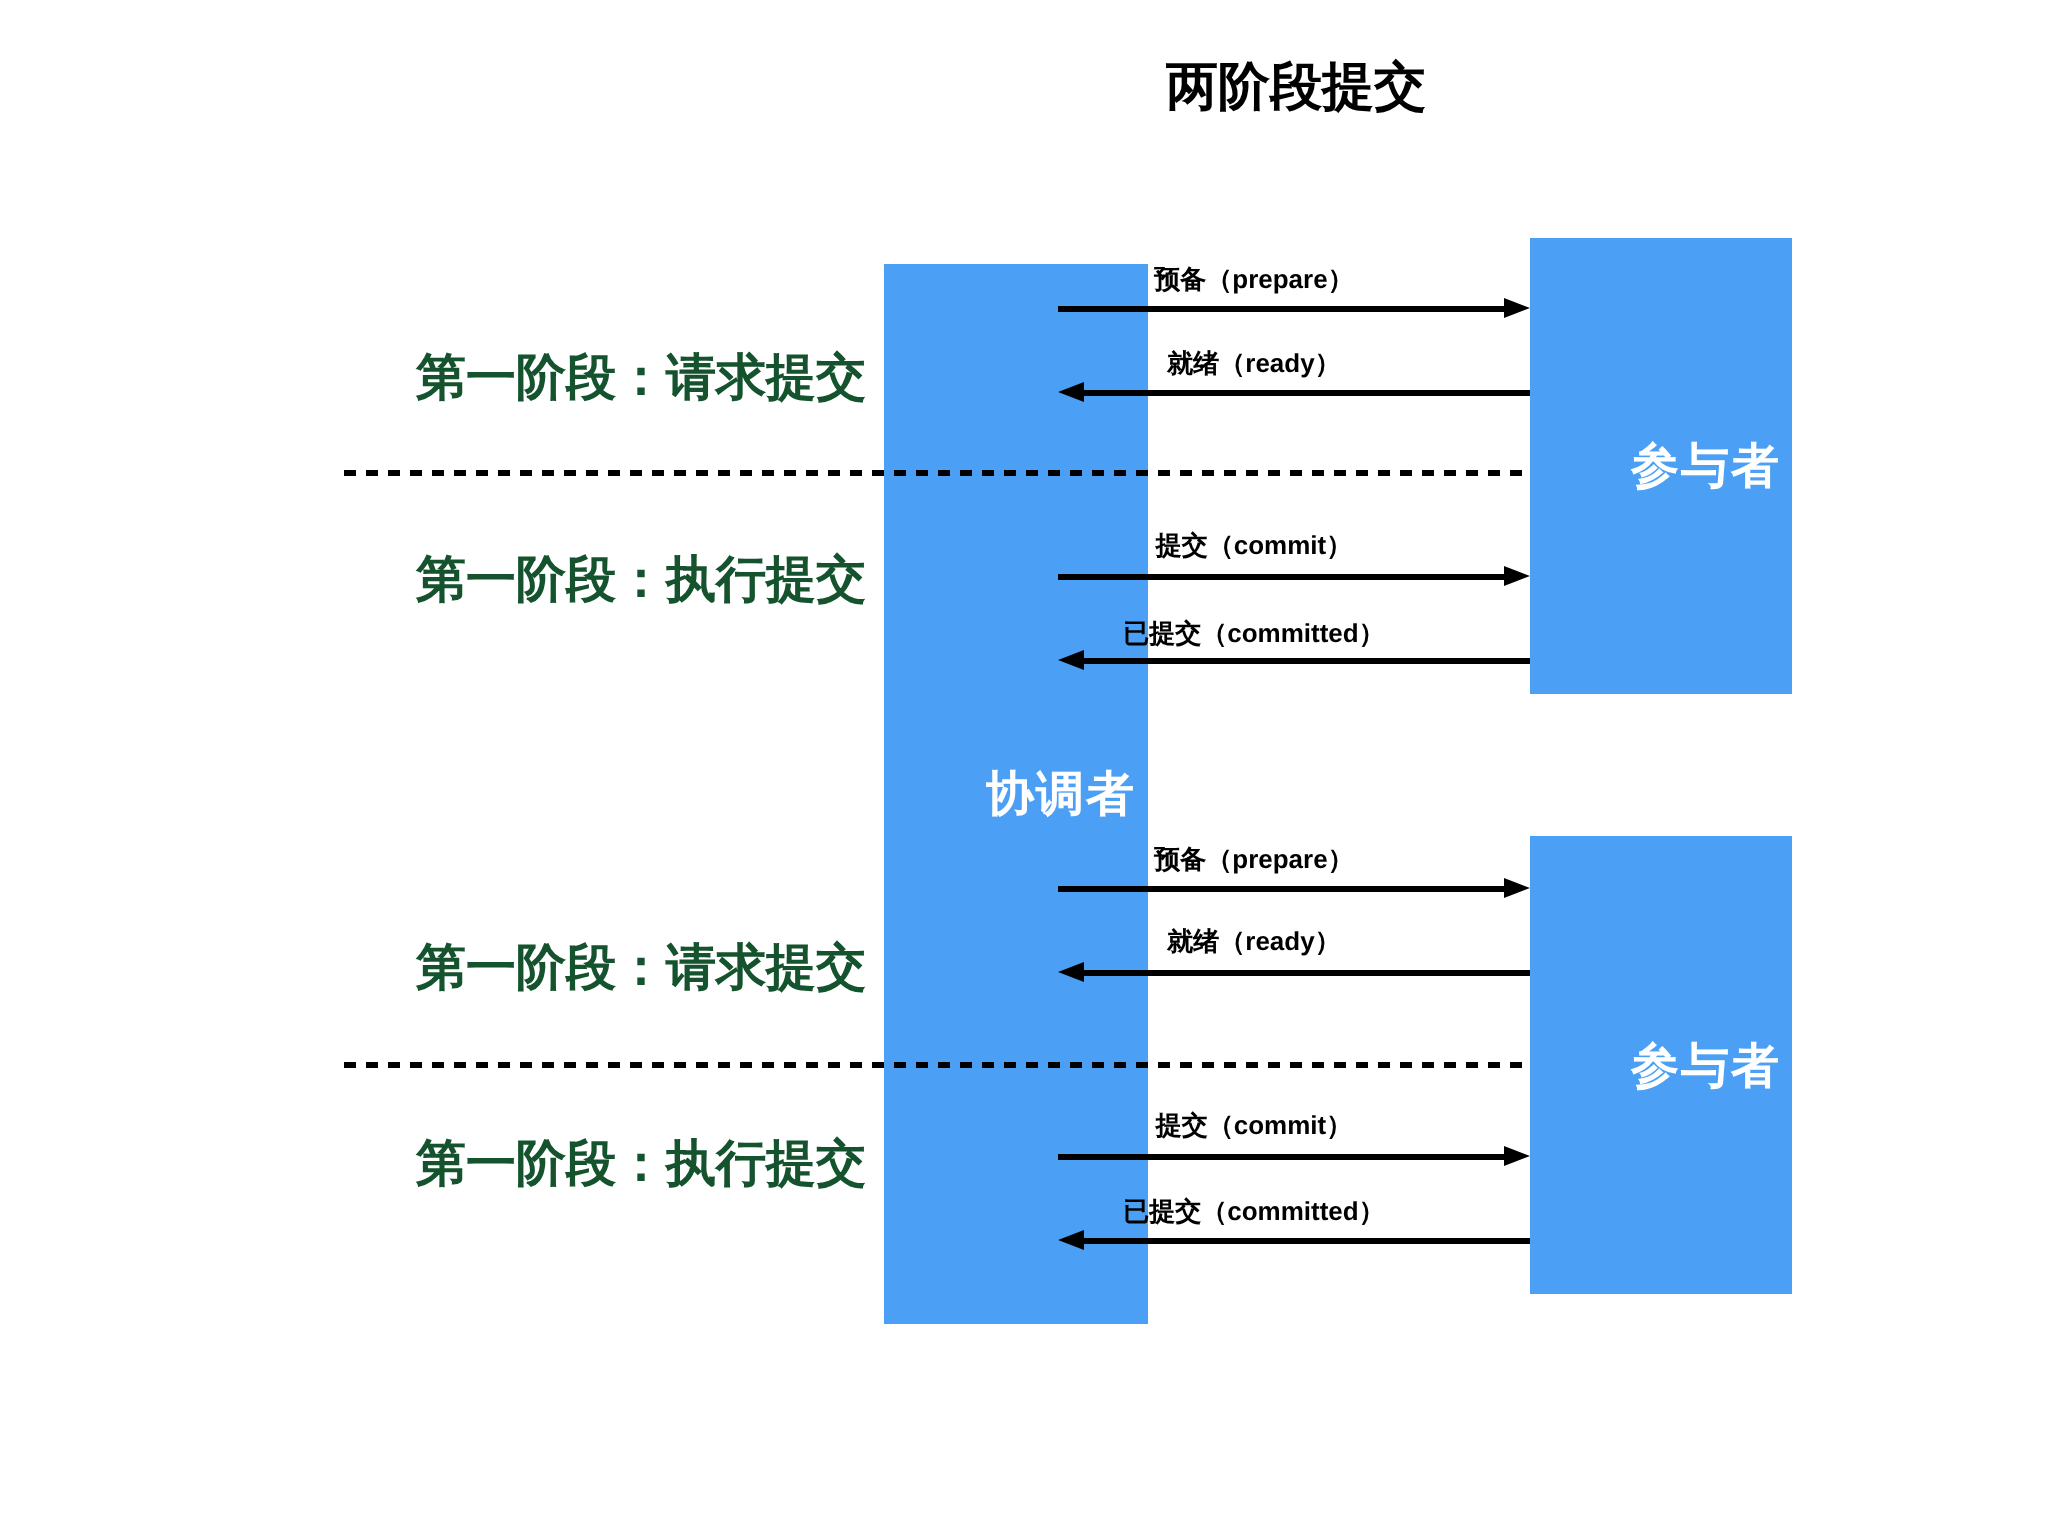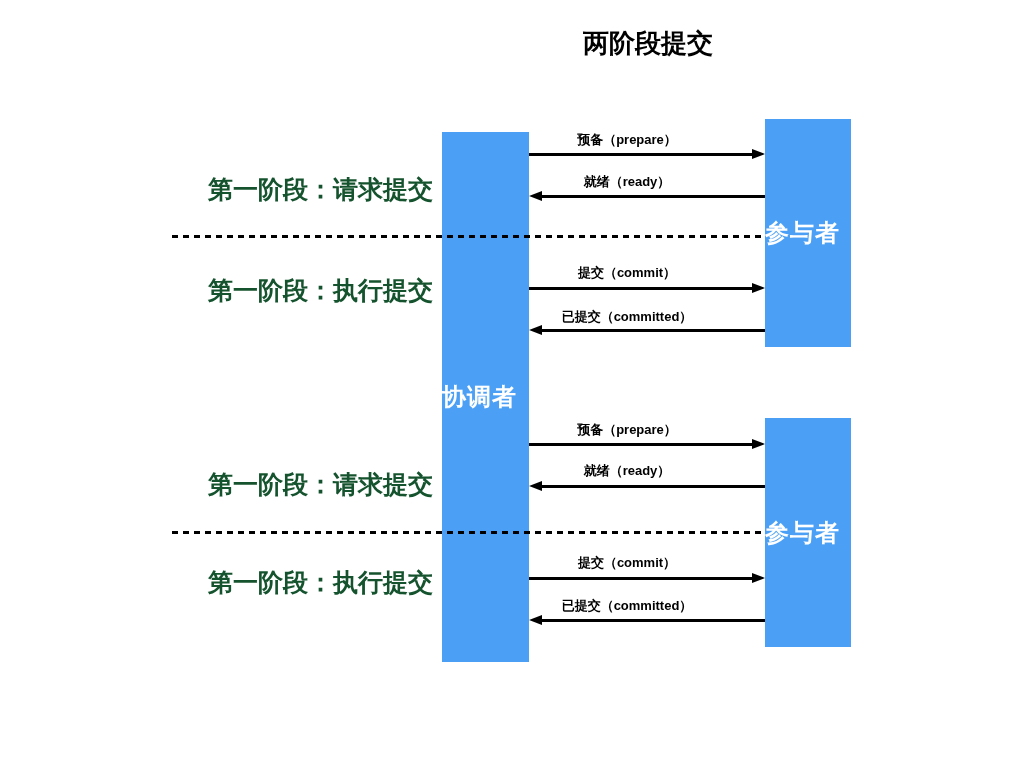--- a/index.html
+++ b/index.html
@@ -24,22 +24,23 @@
     font-size: 26px;
     line-height: 32px;
     font-weight: bold;
     color: #000000;
   }
   .box {
     position: absolute;
     background: var(--blue, #4BA0F5);
     display: flex;
     align-items: center;
-    justify-content: flex-start;
+    justify-content: center;
     z-index: 1;
+    padding-left: 45px;
   }
   .box .box-label {
     color: #ffffff;
     font-size: 24px;
     font-weight: bold;
     letter-spacing: 1px;
   }
   .coordinator { left: 442px; top: 132px; width: 87px; height: 530px; }
   .participant-1 { left: 765px; top: 119px; width: 86px; height: 228px; }
   .participant-2 { left: 765px; top: 418px; width: 86px; height: 229px; }

